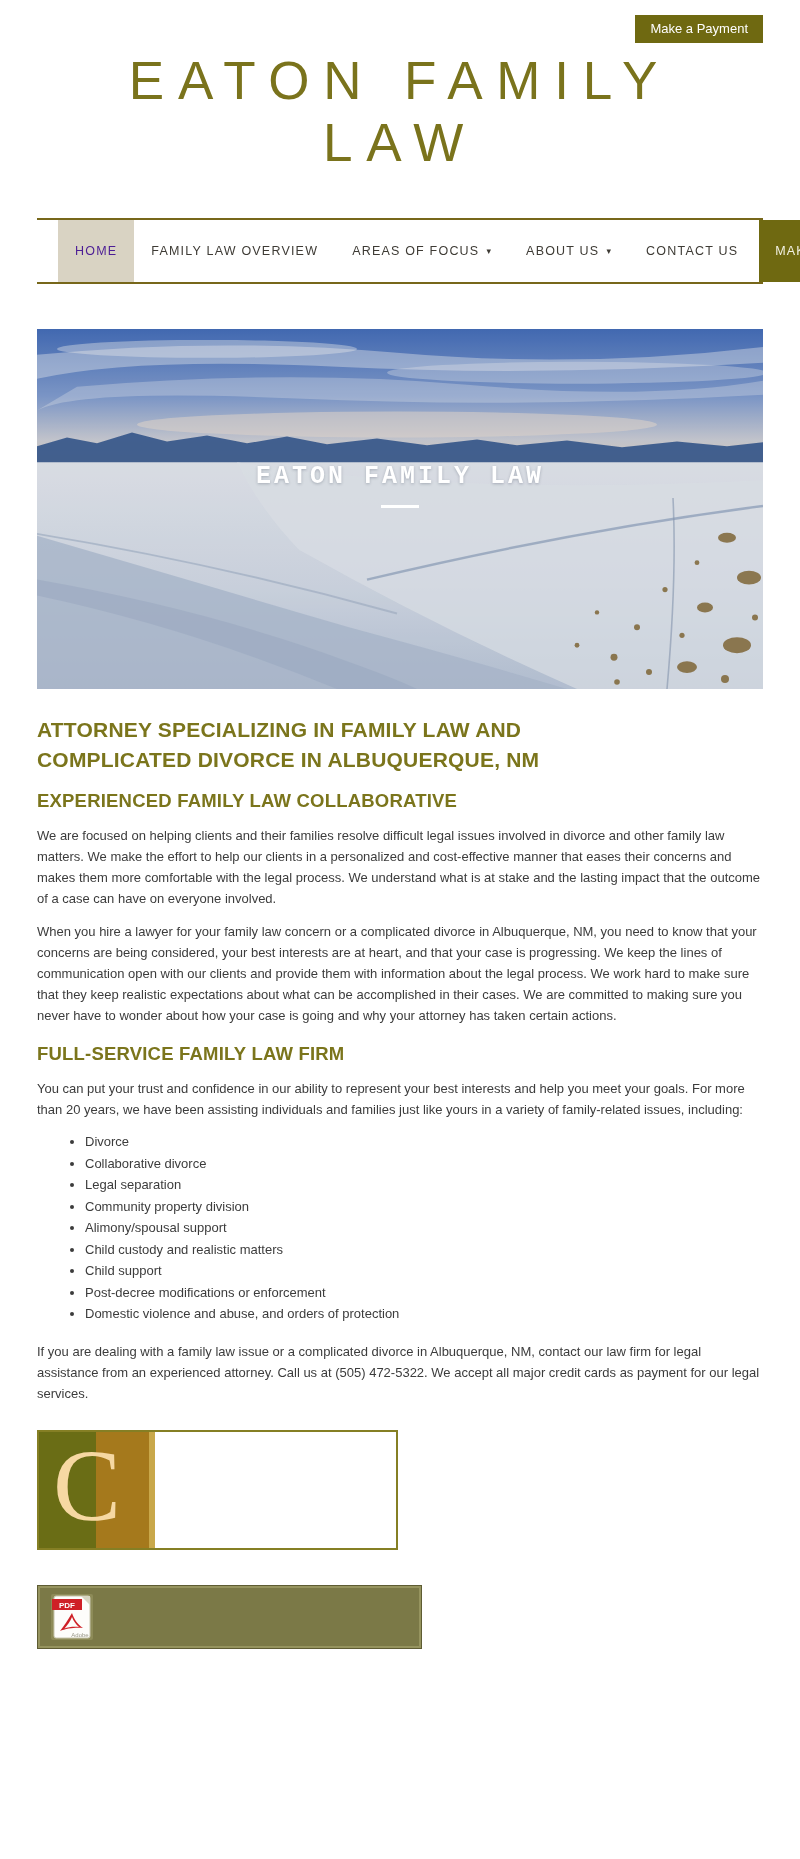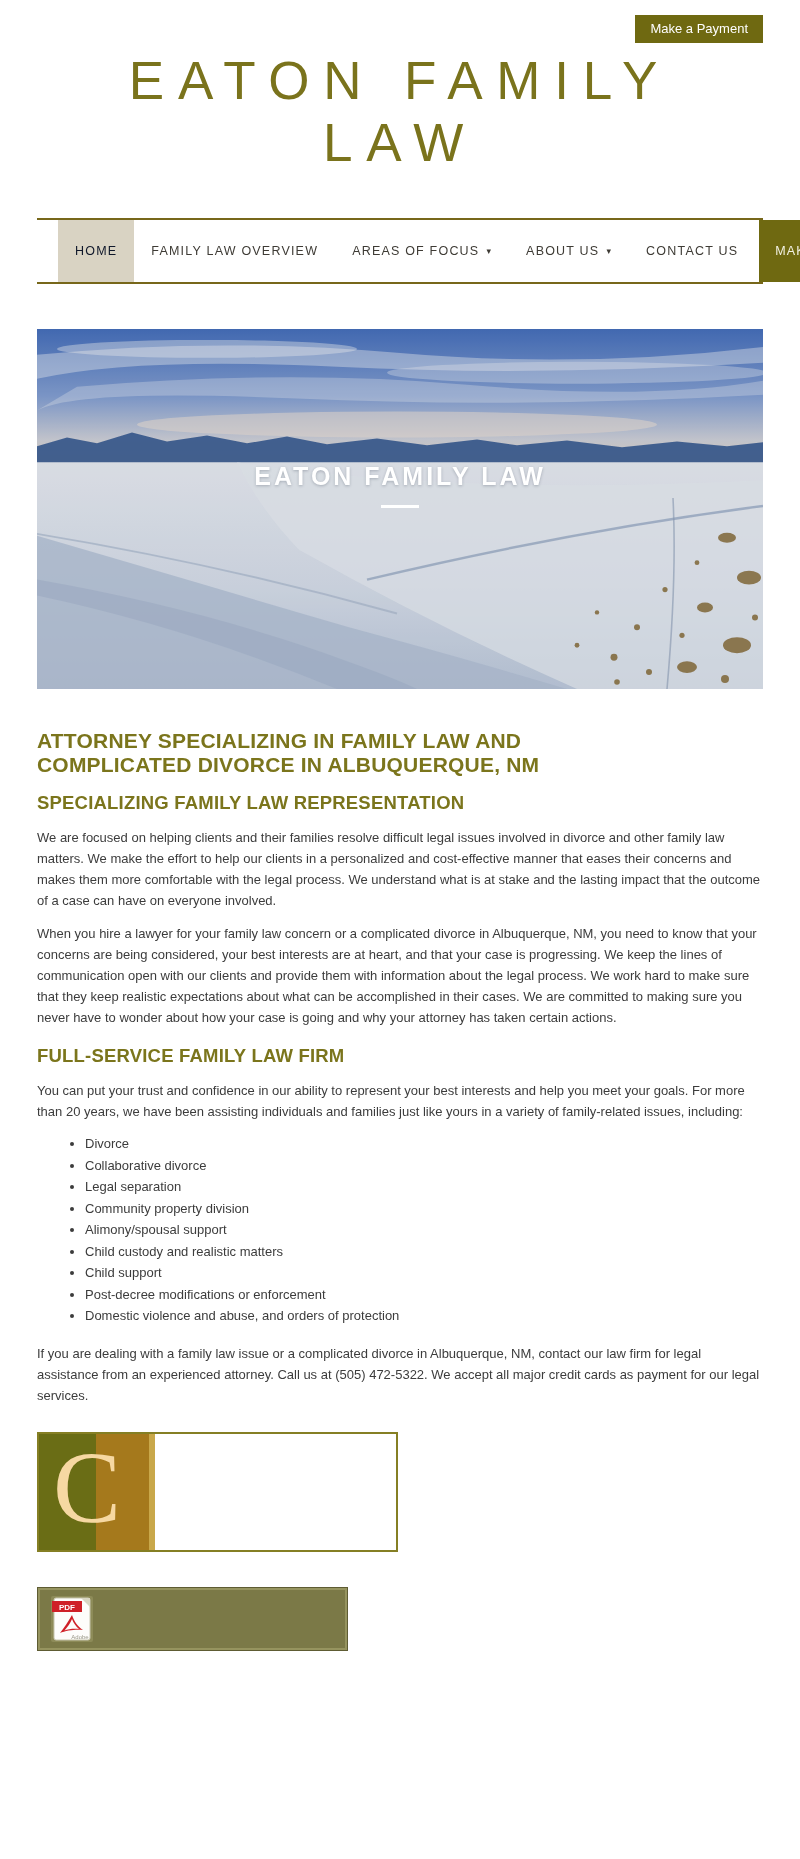--- a/index.html
+++ b/index.html
@@ -10,34 +10,34 @@
   .top-bar { display:flex; justify-content:flex-end; padding-top:15px; }
   .top-pay-btn { background:#6f6911; color:#ffffff; font-size:13px; padding:7px 15px; border:none; cursor:pointer; line-height:1.1; }
 
   
   .logo { text-align:center; color:#7a731c; font-weight:100; font-size:53px; letter-spacing:0.26em; line-height:1.17; margin-top:7px; }
   .logo div { white-space:nowrap; }
 
   
   .nav { margin-top:44px; border-top:2px solid #77671a; border-bottom:2px solid #77671a; height:66px; display:flex; align-items:stretch; padding-left:21px; }
   .nav-item { display:flex; align-items:center; padding:0 17px; font-size:12.5px; letter-spacing:1.2px; color:#3e3b35; text-decoration:none; cursor:pointer; white-space:nowrap; }
-  .nav-item.active { background:#d9d3c3; color:#0f172a; }
+  .nav-item.active { background:#d9d3c3; color:#4c1d95; }
   .nav-item .caret { font-size:9px; margin-left:7px; color:#3e3b35; }
   .nav-item.payment { background:#6f6911; color:#f2f1e3; padding:0 16px; margin-left:4px; }
 
   
   .hero { margin-top:45px; position:relative; height:360px; overflow:hidden; }
   .hero svg { position:absolute; inset:0; width:100%; height:100%; display:block; }
   .hero-text { position:absolute; top:37%; left:0; width:100%; text-align:center; }
-  .hero-title { color:#ffffff; font-size:25px; font-weight:700; letter-spacing:3px; text-shadow:0 1px 3px rgba(20,30,50,.25); }
+  .hero-title { color:#ffffff; font-size:25px; font-weight:700; letter-spacing:3px; text-shadow:0 1px 3px rgba(20,30,50,.25);font-family:Liberation Mono, monospace; }
   .hero-bar { width:38px; height:3px; background:#ffffff; margin:14px auto 0; }
 
   
   .content { color:#3c3c3c; font-size:13px; line-height:21px; }
-  .content h1 { color:#7b751c; font-size:21px; line-height:24px; font-weight:700; margin:40px 0 0; max-width:610px; letter-spacing:0.2px; }
+  .content h1 { color:#7b751c; font-size:21px; line-height:30px; font-weight:700; margin:26px 0 0; max-width:610px; letter-spacing:0.2px; }
   .content h2 { color:#7b751c; font-size:18.5px; line-height:25px; font-weight:700; margin:13px 0 0; letter-spacing:0.2px; }
   .content h2.tight { margin-top:15px; }
   .content h2.narrow { max-width:640px; }
   .content p { margin:12px 0 0; }
   .content ul { margin:11px 0 16px; padding-left:48px; }
   .content li { line-height:21.5px; }
 
   
   .collab { margin-top:26px; width:361px; height:120px; border:2px solid #857f24; display:flex; background:#ffffff; cursor:pointer; }
   .collab-left { position:relative; width:116px; flex:0 0 116px; display:flex; }
@@ -45,21 +45,21 @@
   .band-gold { width:53px; background:#a5791c; }
   .band-stripe { width:6px; background:#c9a84a; }
   .collab-c { position:absolute; left:14px; top:50%; transform:translateY(-54%); font-family:"Liberation Serif", serif; font-weight:400; font-size:102px; color:#f6d8a2; line-height:1; }
   .collab-right { flex:1; display:flex; flex-direction:column; justify-content:center; align-items:center; padding:4px 6px; }
   .collab-word { color:#8a8425; font-size:20.5px; letter-spacing:4.5px; font-weight:300; }
   .collab-practice { color:#8a8425; font-size:12.5px; letter-spacing:6.5px; margin-top:3px; font-weight:300; }
   .collab-rule { width:96px; height:2px; background:#8a8425; margin-top:7px; }
   .collab-tagline { color:#7f7a22; font-size:14.5px; margin-top:7px; letter-spacing:0.3px; }
 
   
-  .pdf-btn { margin-top:35px; width:311px; height:64px; background:#7b7947; border:1px solid #5e5c33; box-shadow:inset 0 0 0 2px #96945f; display:flex; align-items:center; cursor:pointer; padding:0 10px 0 12px; }
+  .pdf-btn { margin-top:35px; width:385px; height:64px; background:#7b7947; border:1px solid #5e5c33; box-shadow:inset 0 0 0 2px #96945f; display:flex; align-items:center; cursor:pointer; padding:0 10px 0 12px; }
   .pdf-icon { width:44px; height:48px; flex:0 0 44px; }
   .pdf-label { flex:1; text-align:center; color:#f3f2e4; font-size:26px; letter-spacing:0.5px; padding-right:14px; }
 </style>
 </head>
 <body>
 
 <div class="container">
 
   <div class="top-bar">
     <button class="top-pay-btn">Make a Payment</button>
@@ -135,21 +135,21 @@
       <rect x="0" y="0" width="726" height="362" fill="#1a2330" opacity="0.10"></rect>
     </svg>
     <div class="hero-text">
       <div class="hero-title">EATON FAMILY LAW</div>
       <div class="hero-bar"></div>
     </div>
   </div>
 
   <div class="content">
     <h1>ATTORNEY SPECIALIZING IN FAMILY LAW AND COMPLICATED DIVORCE IN ALBUQUERQUE, NM</h1>
-    <h2>SPECIALIZING FAMILY LAW REPRESENTATION</h2>
+    <h2>EXPERIENCED FAMILY LAW COLLABORATIVE</h2>
     <p>We are focused on helping clients and their families resolve difficult legal issues involved in divorce and other family law matters. We make the effort to help our clients in a personalized and cost-effective manner that eases their concerns and makes them more comfortable with the legal process. We understand what is at stake and the lasting impact that the outcome of a case can have on everyone involved.</p>
     <p>When you hire a lawyer for your family law concern or a complicated divorce in Albuquerque, NM, you need to know that your concerns are being considered, your best interests are at heart, and that your case is progressing. We keep the lines of communication open with our clients and provide them with information about the legal process. We work hard to make sure that they keep realistic expectations about what can be accomplished in their cases. We are committed to making sure you never have to wonder about how your case is going and why your attorney has taken certain actions.</p>
     <h2 class="tight">FULL-SERVICE FAMILY LAW FIRM</h2>
     <p>You can put your trust and confidence in our ability to represent your best interests and help you meet your goals. For more than 20 years, we have been assisting individuals and families just like yours in a variety of family-related issues, including:</p>
     <ul>
       <li>Divorce</li>
       <li>Collaborative divorce</li>
       <li>Legal separation</li>
       <li>Community property division</li>
       <li>Alimony/spousal support</li>

